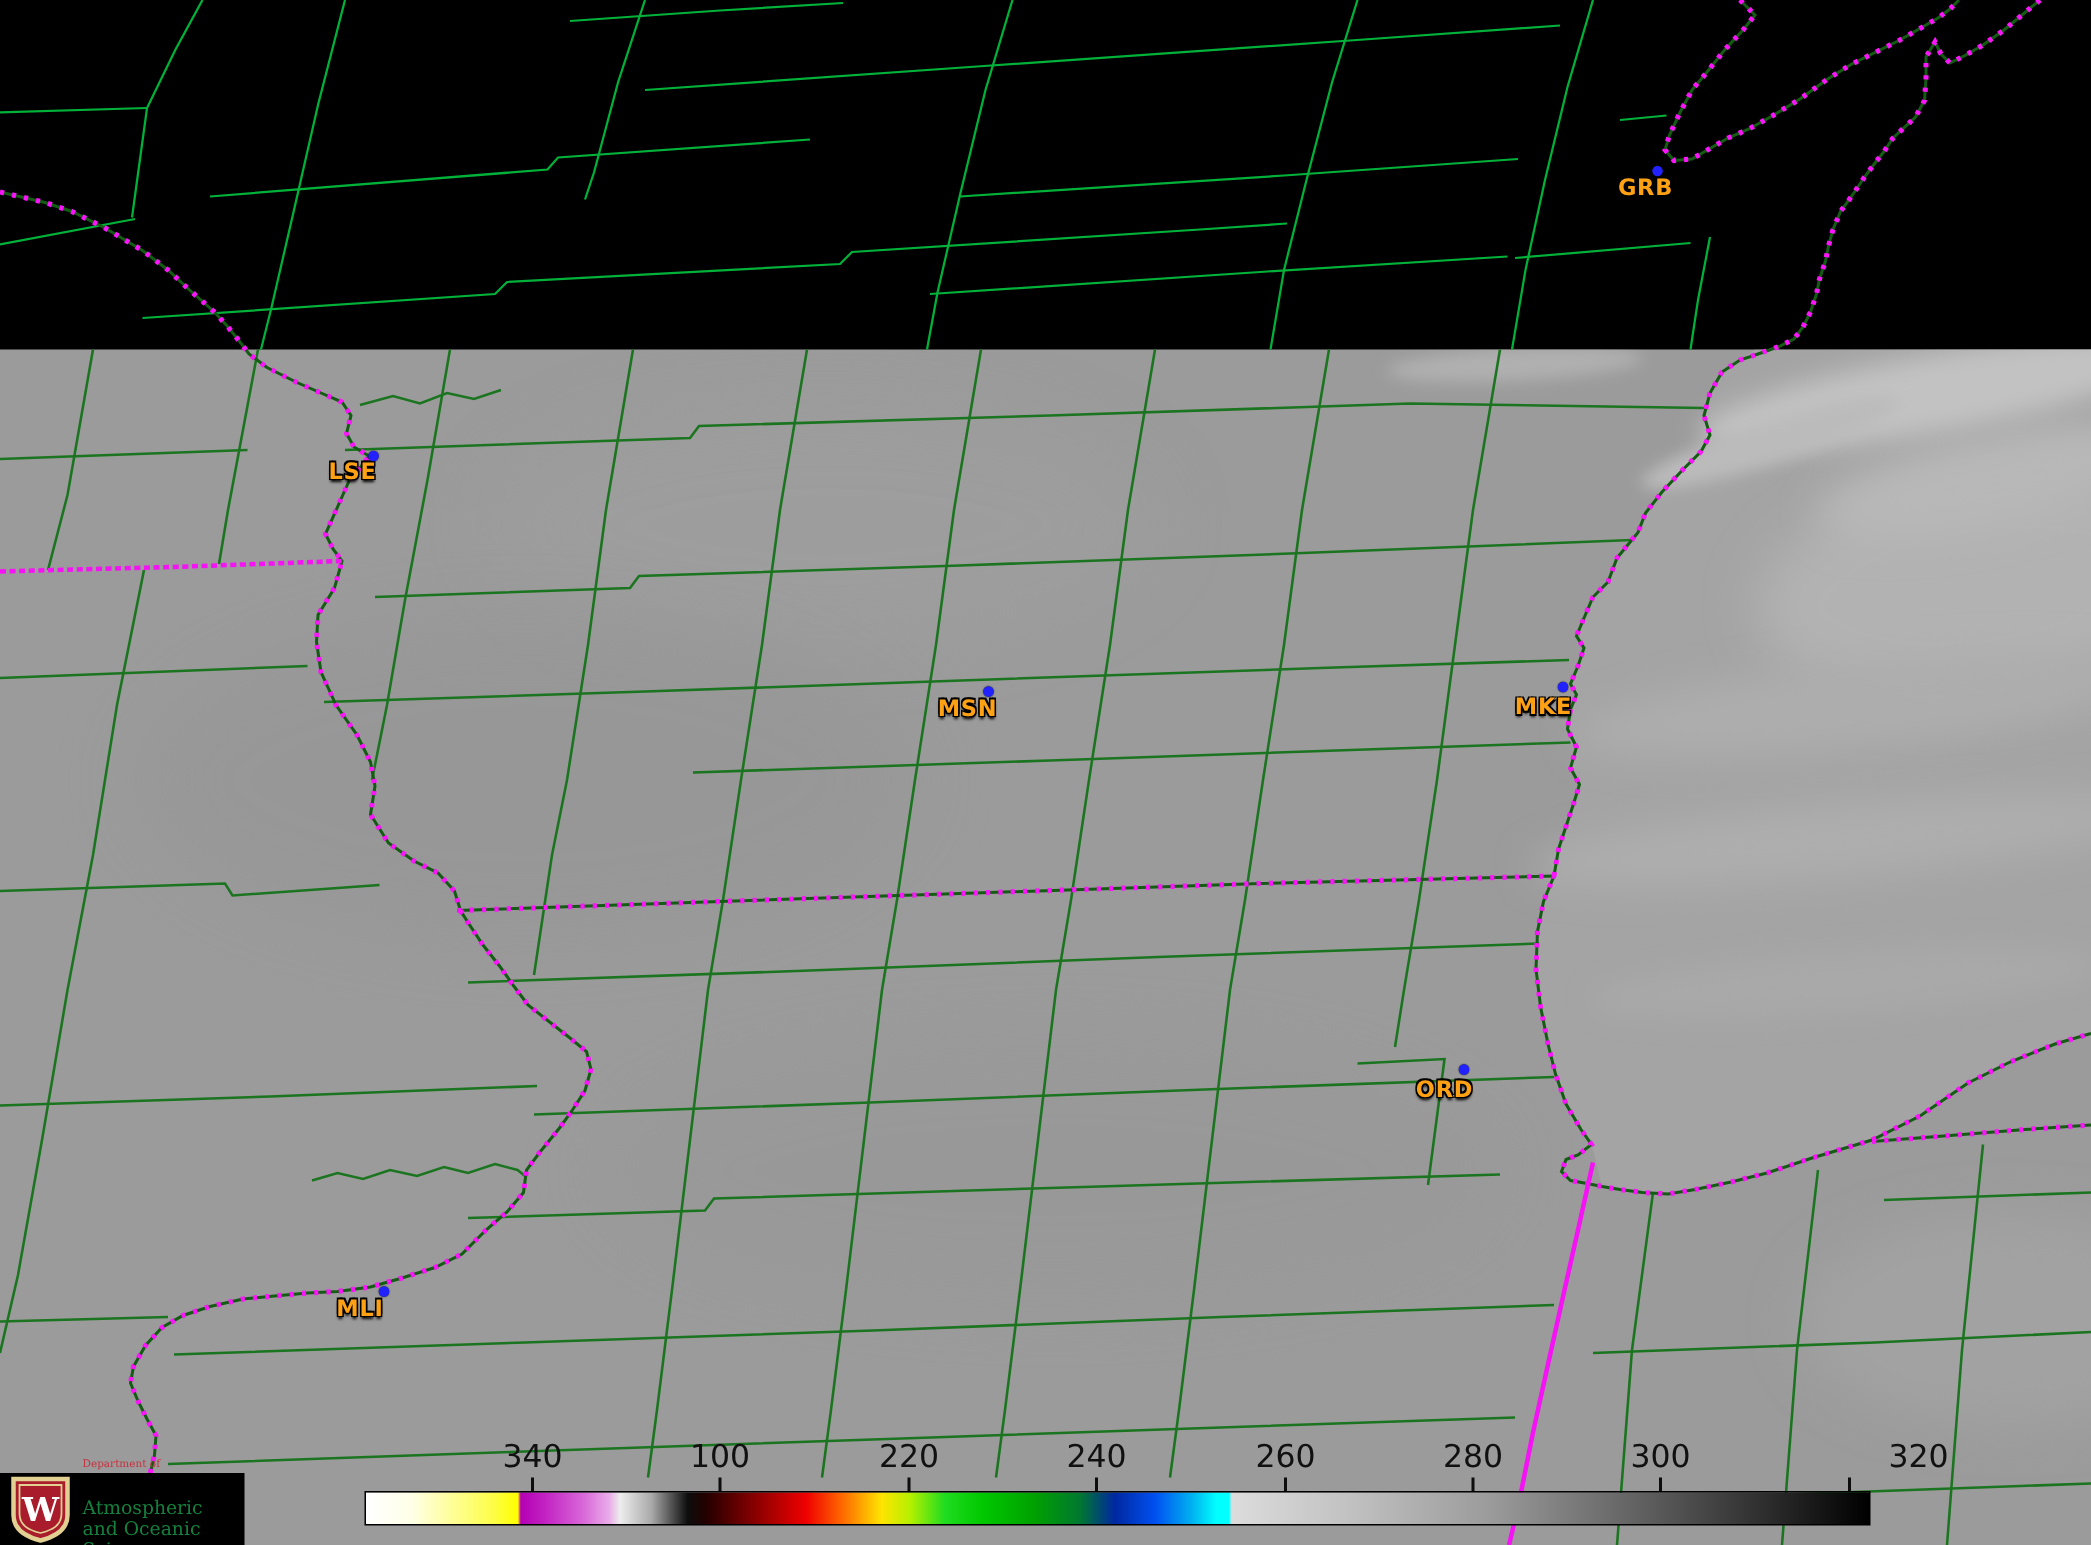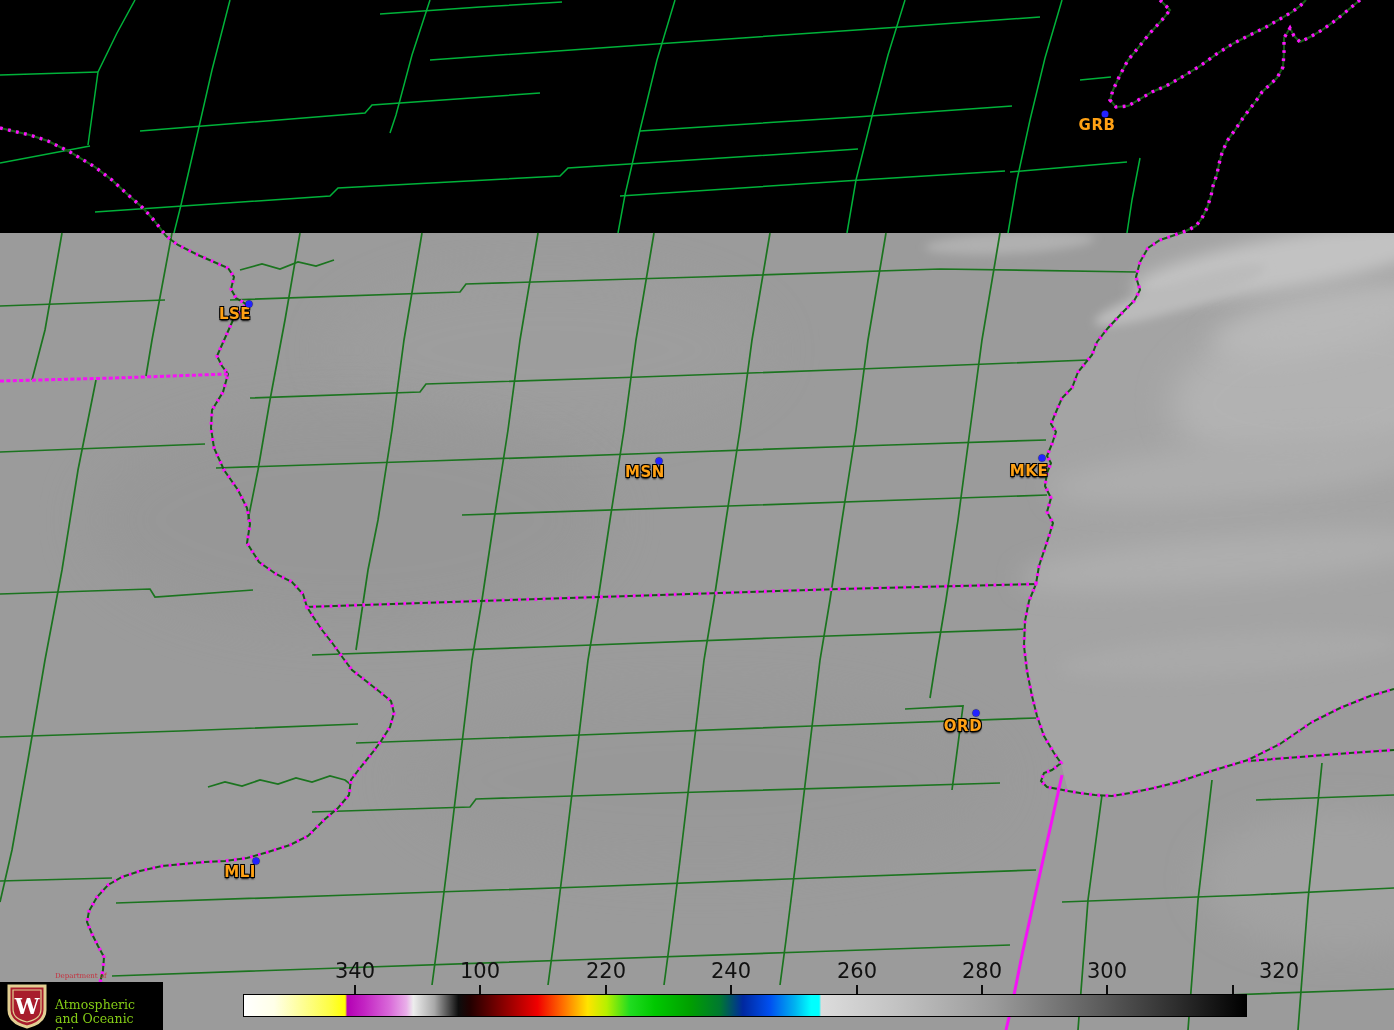--- a/index.html
+++ b/index.html
@@ -46,21 +46,21 @@
     font-size:21px;color:#111;
   }
   
   .logo{
     position:absolute;left:0;top:982px;width:163px;height:48px;background:#000;
     display:flex;align-items:center;
   }
   .crest{margin-left:6px;flex:0 0 auto;}
   .logo-text{margin-left:7px;line-height:1;}
   .logo-dept{font-size:7px;color:#c5323f;margin-bottom:18px;font-family:"DejaVu Serif",serif;}
-  .logo-line{font-size:12.5px;color:#84cc16;font-family:"DejaVu Serif",serif;line-height:14px;}
+  .logo-line{font-size:12.5px;color:#15803d;font-family:"DejaVu Serif",serif;line-height:14px;}
 </style>
 </head>
 <body>
 
 <div id="screen">
 
   <svg id="mapsvg" width="1394" height="1030" viewBox="0 0 1394 1030">
     <defs>
       <filter id="b5" x="-50%" y="-50%" width="200%" height="200%">
           <feGaussianBlur stdDeviation="5"></feGaussianBlur>

